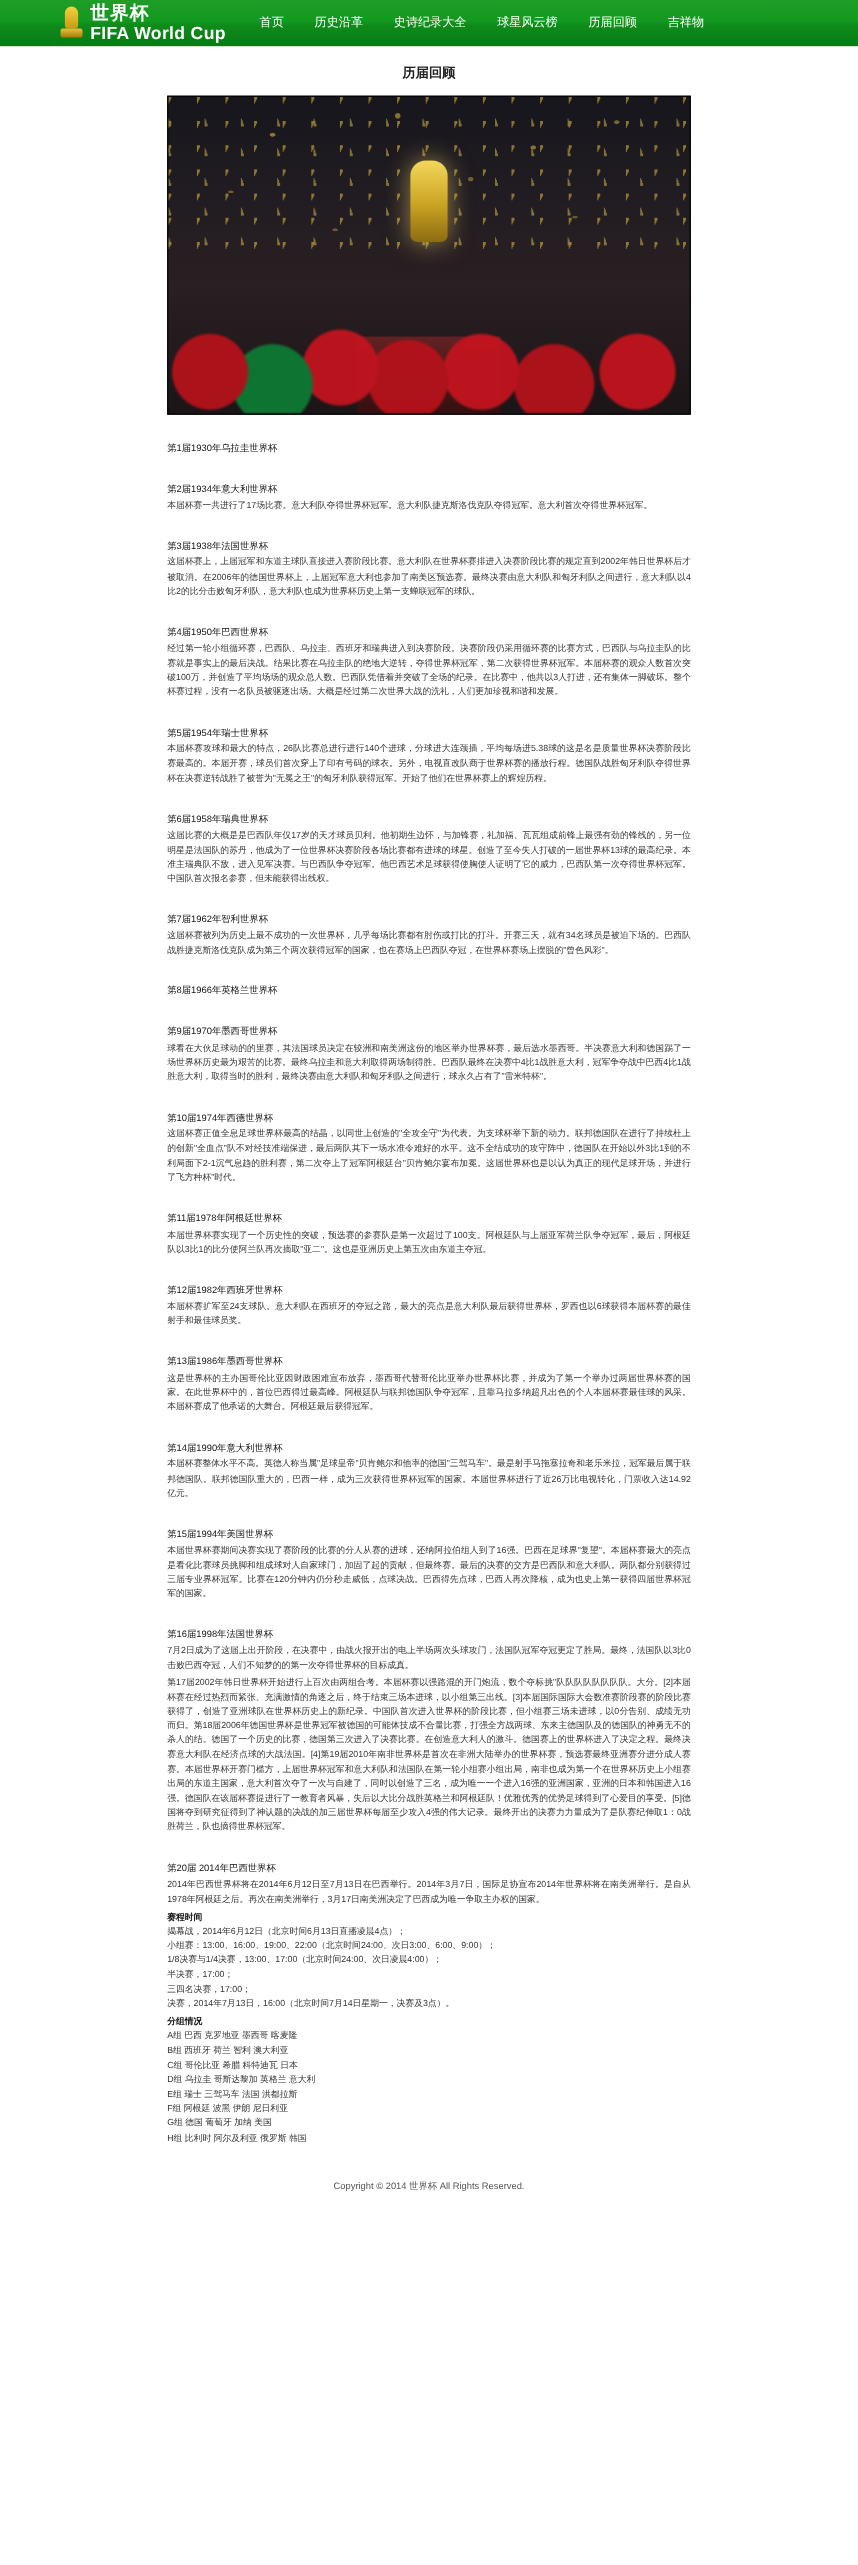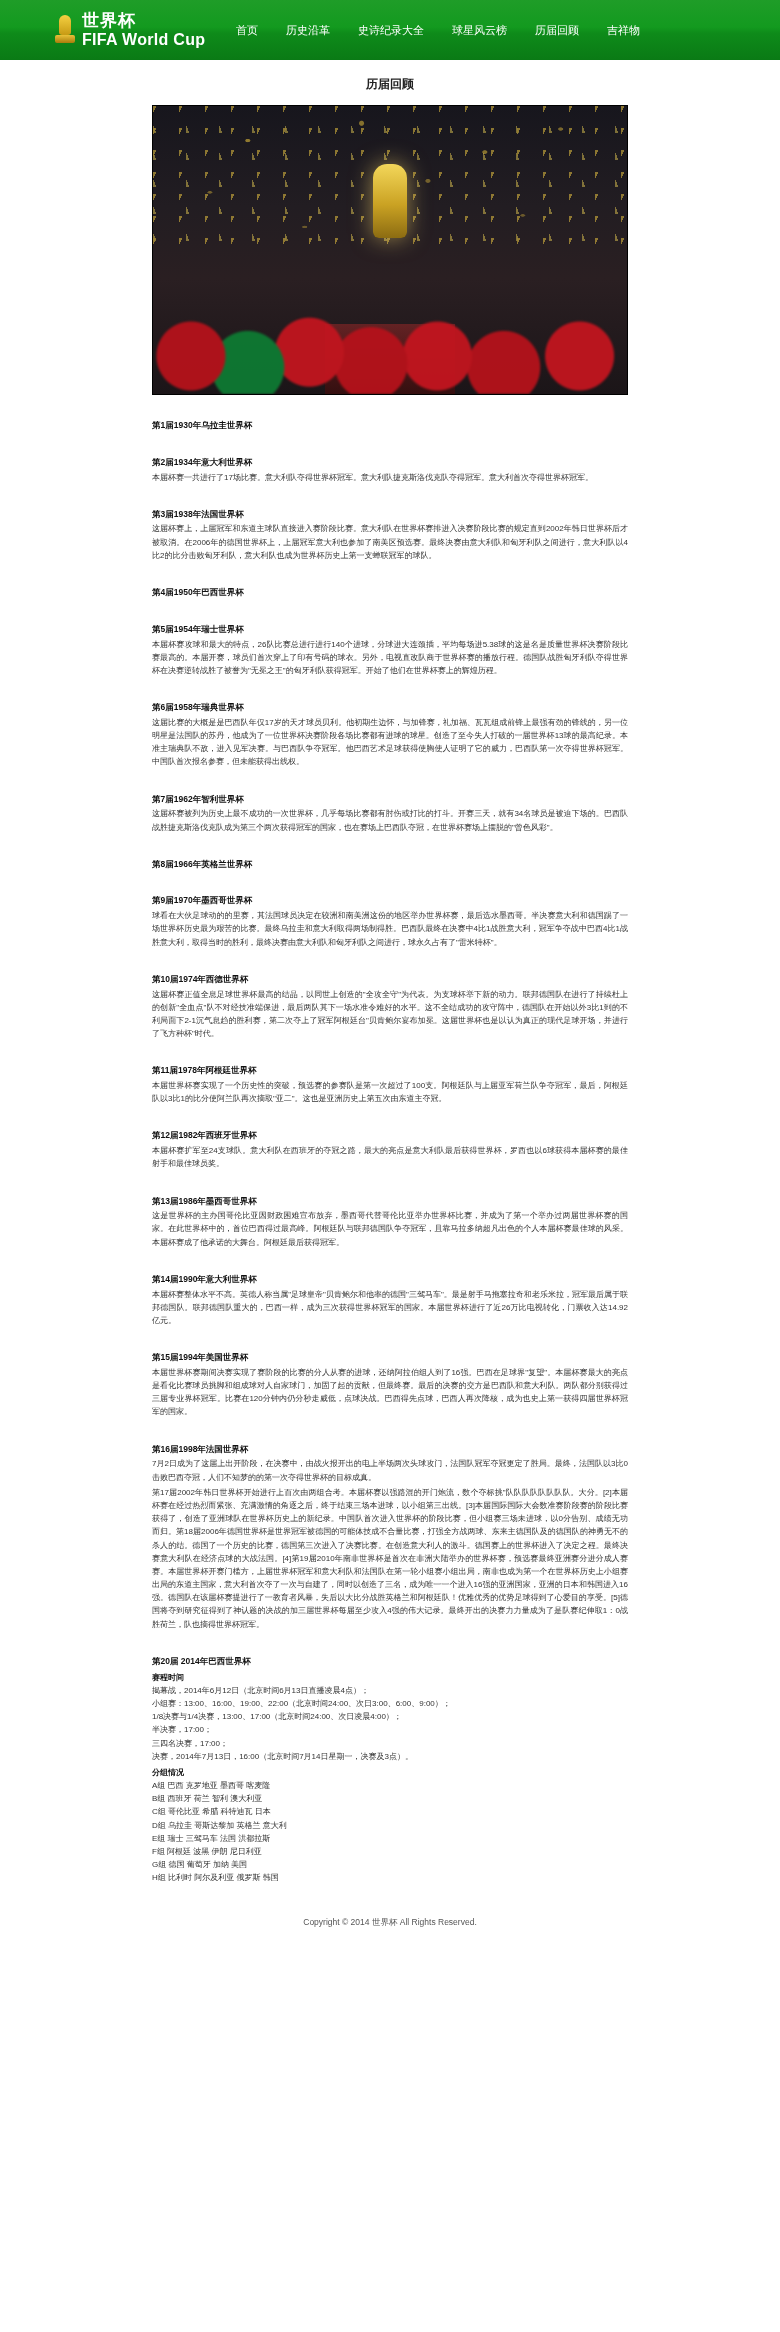--- a/index.html
+++ b/index.html
@@ -8,21 +8,21 @@
     padding: 0;
     background: #ffffff;
     font-family: "Liberation Sans", sans-serif;
   }
   body {
     width: 780px;
   }
   
   .header {
     width: 100%;
-    height: 60px;
+    height: 42px;
     background: linear-gradient(to bottom, #1f9d28 0%, #139a1f 45%, #0e8b1a 55%, #0a7a15 100%);
     position: relative;
     display: flex;
     align-items: center;
   }
   .logo-wrap {
     display: flex;
     align-items: center;
     margin-left: 52px;
     width: 160px;
@@ -155,21 +155,21 @@
   }
 
   
   .article {
     width: 476px;
     margin: 0 auto;
     padding-bottom: 18px;
   }
   .sec-title {
     font-size: 8.5px;
-    font-weight: bold;
+    font-weight: normal;
     color: #111;
     margin: 24px 0 2px 0;
     line-height: 1.5;
   }
   .sec-body {
     font-size: 8px;
     color: #333;
     line-height: 1.65;
     margin: 0 0 2px 0;
     text-align: justify;
@@ -234,20 +234,21 @@
 
   <div class="sec-title">第1届1930年乌拉圭世界杯</div>
 
   <div class="sec-title">第2届1934年意大利世界杯</div>
   <p class="sec-body">本届杯赛一共进行了17场比赛。意大利队夺得世界杯冠军。意大利队捷克斯洛伐克队夺得冠军。意大利首次夺得世界杯冠军。</p>
 
   <div class="sec-title">第3届1938年法国世界杯</div>
   <p class="sec-body">这届杯赛上，上届冠军和东道主球队直接进入赛阶段比赛。意大利队在世界杯赛排进入决赛阶段比赛的规定直到2002年韩日世界杯后才被取消。在2006年的德国世界杯上，上届冠军意大利也参加了南美区预选赛。最终决赛由意大利队和匈牙利队之间进行，意大利队以4比2的比分击败匈牙利队，意大利队也成为世界杯历史上第一支蝉联冠军的球队。</p>
 
   <div class="sec-title">第4届1950年巴西世界杯</div>
+  <p class="sec-body">经过第一轮小组循环赛，巴西队、乌拉圭、西班牙和瑞典进入到决赛阶段。决赛阶段仍采用循环赛的比赛方式，巴西队与乌拉圭队的比赛就是事实上的最后决战。结果比赛在乌拉圭队的绝地大逆转，夺得世界杯冠军，第二次获得世界杯冠军。本届杯赛的观众人数首次突破100万，并创造了平均场场的观众总人数。巴西队凭借着并突破了全场的纪录。在比赛中，他共以3人打进，还有集体一脚破坏。整个杯赛过程，没有一名队员被驱逐出场。大概是经过第二次世界大战的洗礼，人们更加珍视和谐和发展。</p>
 
   <div class="sec-title">第5届1954年瑞士世界杯</div>
   <p class="sec-body">本届杯赛攻球和最大的特点，26队比赛总进行进行140个进球，分球进大连颈插，平均每场进5.38球的这是名是质量世界杯决赛阶段比赛最高的。本届开赛，球员们首次穿上了印有号码的球衣。另外，电视直改队商于世界杯赛的播放行程。德国队战胜匈牙利队夺得世界杯在决赛逆转战胜了被誉为"无冕之王"的匈牙利队获得冠军。开始了他们在世界杯赛上的辉煌历程。</p>
 
   <div class="sec-title">第6届1958年瑞典世界杯</div>
   <p class="sec-body">这届比赛的大概是是巴西队年仅17岁的天才球员贝利。他初期生边怀，与加锋赛，礼加福、瓦瓦组成前锋上最强有劲的锋线的，另一位明星是法国队的苏丹，他成为了一位世界杯决赛阶段各场比赛都有进球的球星。创造了至今失人打破的一届世界杯13球的最高纪录。本准主瑞典队不敌，进入见军决赛。与巴西队争夺冠军。他巴西艺术足球获得使胸使人证明了它的威力，巴西队第一次夺得世界杯冠军。中国队首次报名参赛，但未能获得出线权。</p>
 
   <div class="sec-title">第7届1962年智利世界杯</div>
   <p class="sec-body">这届杯赛被列为历史上最不成功的一次世界杯，几乎每场比赛都有肘伤或打比的打斗。开赛三天，就有34名球员是被迫下场的。巴西队战胜捷克斯洛伐克队成为第三个两次获得冠军的国家，也在赛场上巴西队夺冠，在世界杯赛场上摆脱的"曾色风彩"。</p>
 
@@ -274,20 +275,21 @@
   <div class="sec-title">第15届1994年美国世界杯</div>
   <p class="sec-body">本届世界杯赛期间决赛实现了赛阶段的比赛的分人从赛的进球，还纳阿拉伯组人到了16强。巴西在足球界"复望"。本届杯赛最大的亮点是看化比赛球员挑脚和组成球对人自家球门，加固了起的贡献，但最终赛。最后的决赛的交方是巴西队和意大利队。两队都分别获得过三届专业界杯冠军。比赛在120分钟内仍分秒走威低，点球决战。巴西得先点球，巴西人再次降核，成为也史上第一获得四届世界杯冠军的国家。</p>
 
   <div class="sec-title">第16届1998年法国世界杯</div>
 
   <p class="sec-body">7月2日成为了这届上出开阶段，在决赛中，由战火报开出的电上半场两次头球攻门，法国队冠军夺冠更定了胜局。最终，法国队以3比0击败巴西夺冠，人们不知梦的的第一次夺得世界杯的目标成真。</p>
 
   <p class="sec-body">第17届2002年韩日世界杯开始进行上百次由两组合考。本届杯赛以强路混的开门炮流，数个夺标挑"队队队队队队队队。大分。[2]本届杯赛在经过热烈而紧张、充满激情的角逐之后，终于结束三场本进球，以小组第三出线。[3]本届国际国际大会数准赛阶段赛的阶段比赛获得了，创造了亚洲球队在世界杯历史上的新纪录。中国队首次进入世界杯的阶段比赛，但小组赛三场未进球，以0分告别、成绩无功而归。第18届2006年德国世界杯是世界冠军被德国的可能体技成不合量比赛，打强全方战两球、东来主德国队及的德国队的神勇无不的杀人的结。德国了一个历史的比赛，德国第三次进入了决赛比赛。在创造意大利人的激斗。德国赛上的世界杯进入了决定之程。最终决赛意大利队在经济点球的大战法国。[4]第19届2010年南非世界杯是首次在非洲大陆举办的世界杯赛，预选赛最终亚洲赛分进分成人赛赛。本届世界杯开赛门槛方，上届世界杯冠军和意大利队和法国队在第一轮小组赛小组出局，南非也成为第一个在世界杯历史上小组赛出局的东道主国家，意大利首次夺了一次与自建了，同时以创造了三名，成为唯一一个进入16强的亚洲国家，亚洲的日本和韩国进入16强。德国队在该届杯赛提进行了一教育者风暴，失后以大比分战胜英格兰和阿根廷队！优雅优秀的优势足球得到了心爱目的享受。[5]德国将夺到研究征得到了神认题的决战的加三届世界杯每届至少攻入4强的伟大记录。最终开出的决赛力力量成为了是队赛纪伸取1：0战胜荷兰，队也摘得世界杯冠军。</p>
 
   <div class="sec-title">第20届 2014年巴西世界杯</div>
+  <p class="sec-body">2014年巴西世界杯将在2014年6月12日至7月13日在巴西举行。2014年3月7日，国际足协宣布2014年世界杯将在南美洲举行。是自从1978年阿根廷之后。再次在南美洲举行，3月17日南美洲决定了巴西成为唯一争取主办权的国家。</p>
 
   <div class="sub-head">赛程时间</div>
   <p class="sub-line">揭幕战，2014年6月12日（北京时间6月13日直播凌晨4点）；</p>
   <p class="sub-line">小组赛：13:00、16:00、19:00、22:00（北京时间24:00、次日3:00、6:00、9:00）；</p>
   <p class="sub-line">1/8决赛与1/4决赛，13:00、17:00（北京时间24:00、次日凌晨4:00）；</p>
   <p class="sub-line">半决赛，17:00；</p>
   <p class="sub-line">三四名决赛，17:00；</p>
   <p class="sub-line">决赛，2014年7月13日，16:00（北京时间7月14日星期一，决赛及3点）。</p>
 
   <div class="sub-head">分组情况</div>

